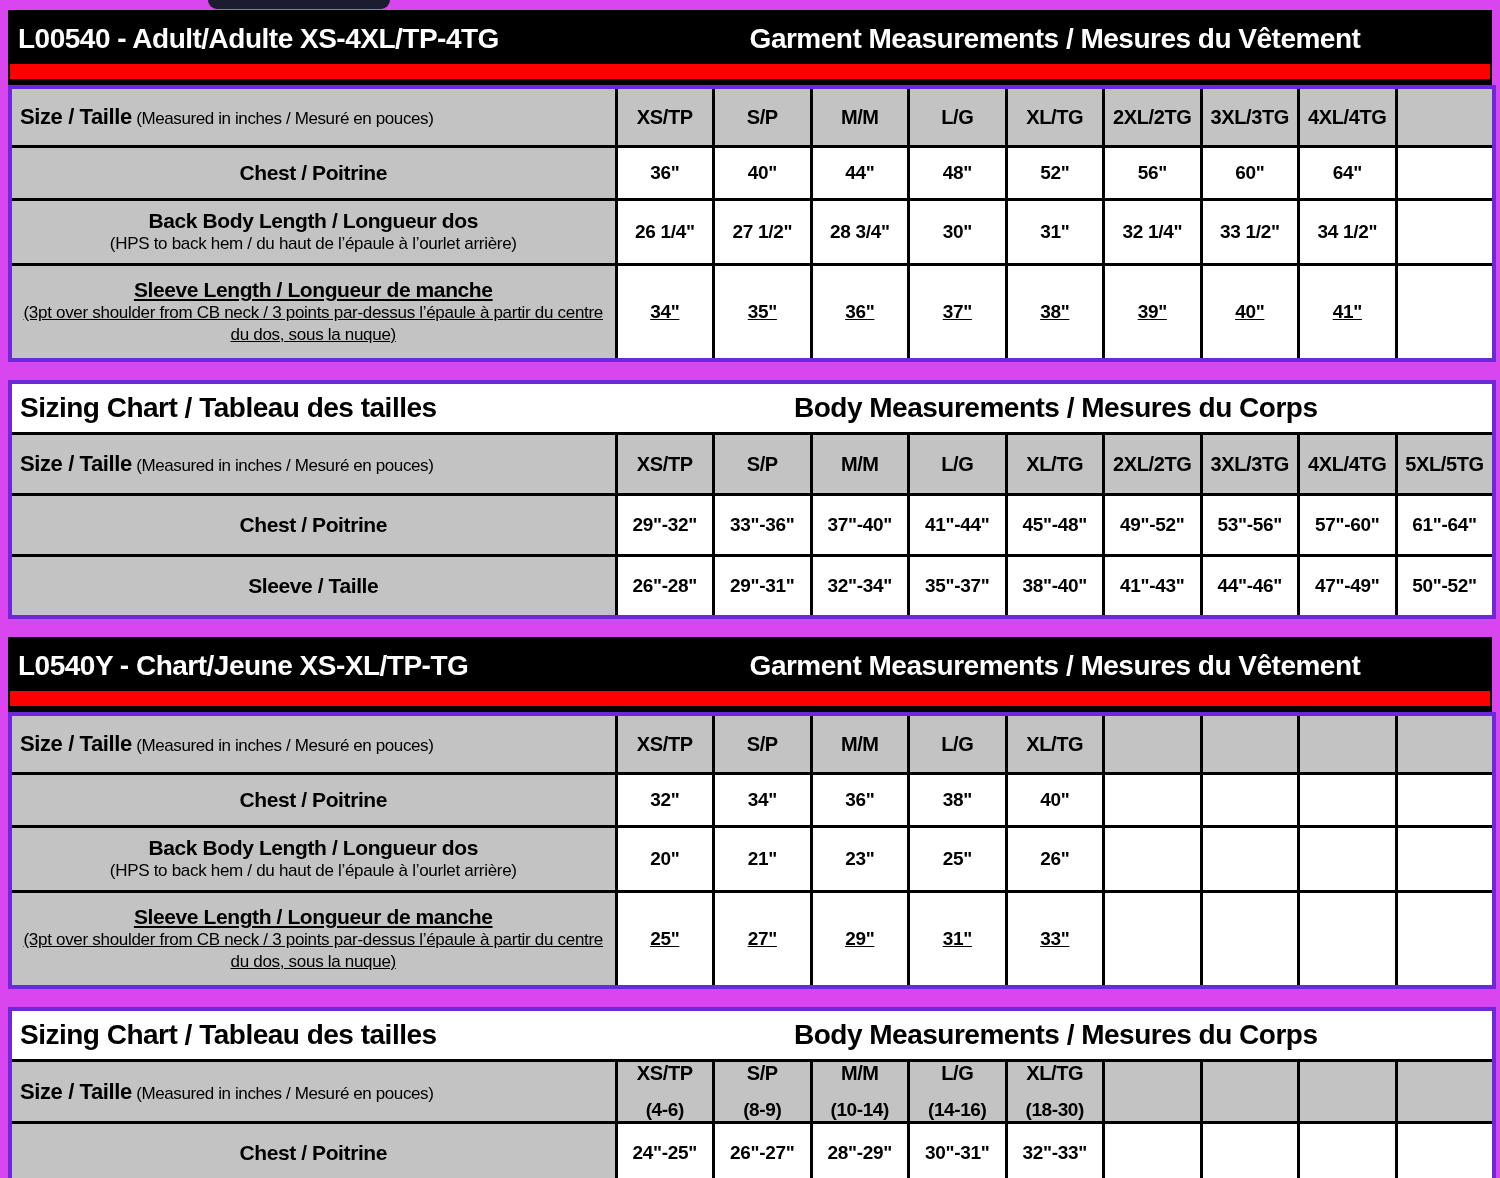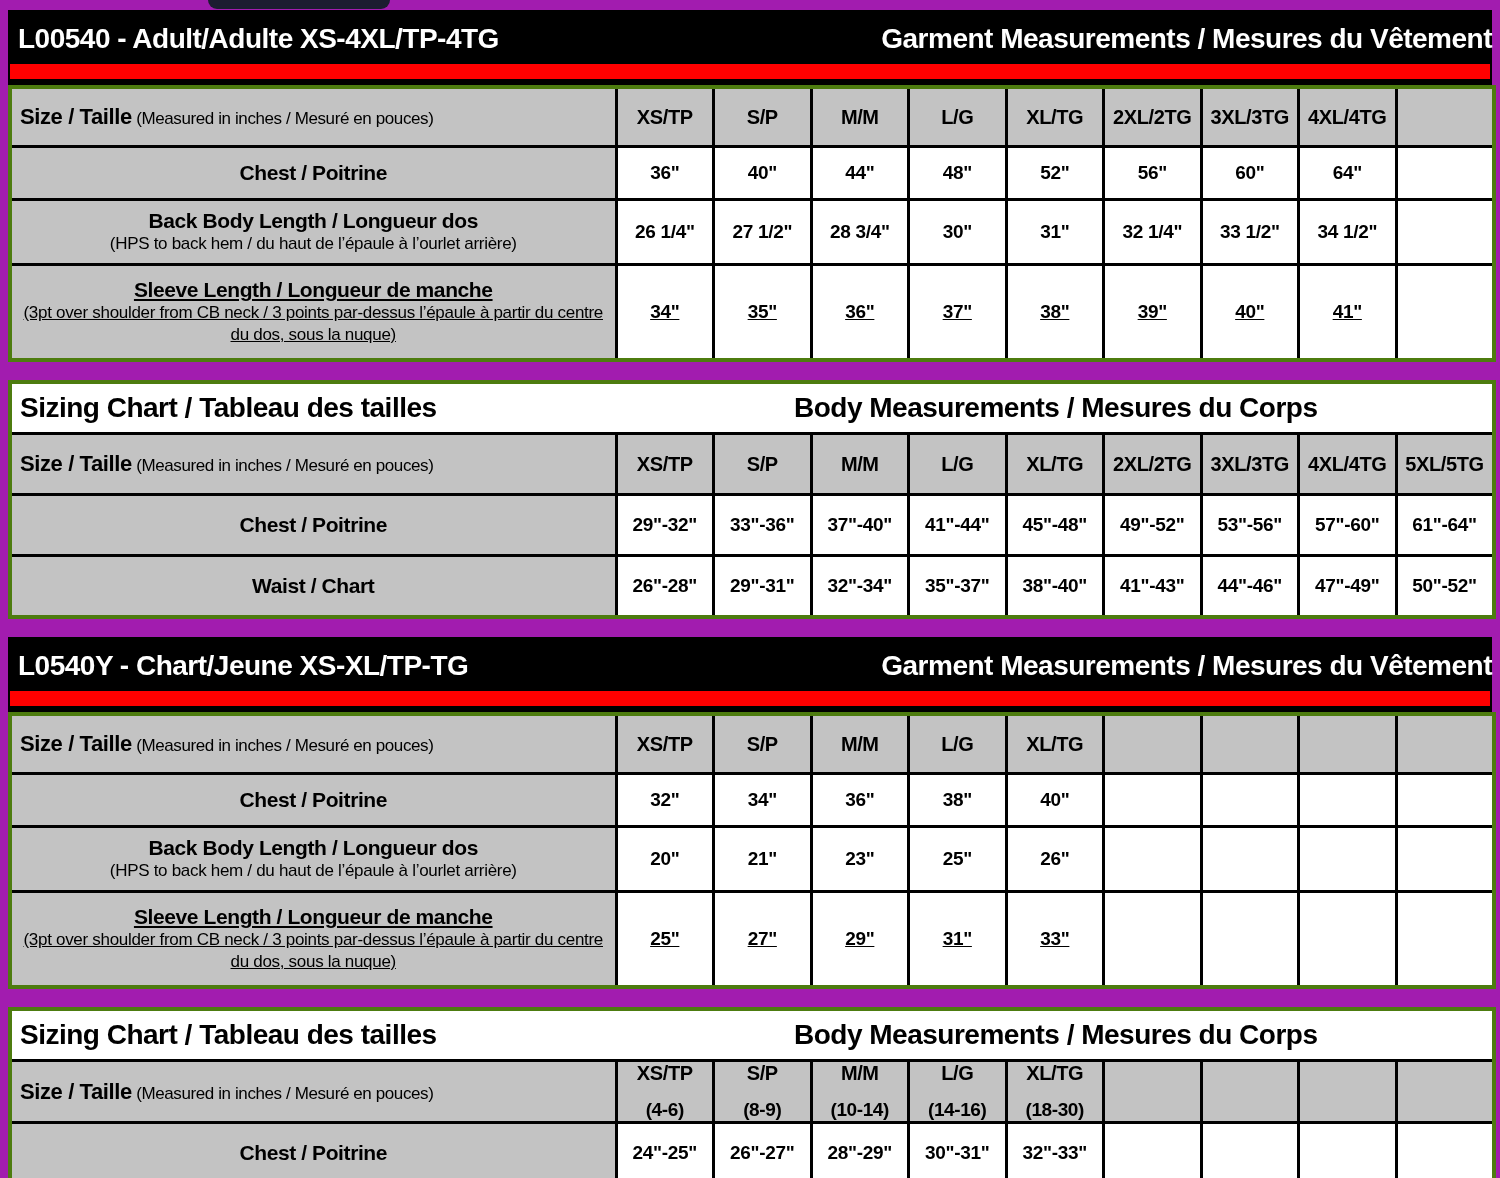--- a/index.html
+++ b/index.html
@@ -1,31 +1,31 @@
 <!DOCTYPE html>
 <html><head>
 <meta charset="utf-8">
 <style>
   html,body{margin:0;padding:0;background:#ffffff;}
   body{width:1500px;height:1178px;overflow:hidden;font-family:"Liberation Sans",sans-serif;}
-  .sheet{position:relative;width:1500px;height:1178px;background:#a21caf;}
+  .sheet{position:relative;width:1500px;height:1178px;background:#d946ef;}
   .tab-remnant{position:absolute;left:208px;top:0;width:182px;height:9px;background:#1c1c30;border-radius:0 0 9px 9px;}
   .content{position:absolute;left:8px;top:10px;width:1484px;}
   .table-block{margin-bottom:18px;}
   .table-block:last-child{margin-bottom:0;}
 
   
   .band{background:#000000;padding-top:6px;}
   .band-row{display:flex;align-items:center;min-height:46px;}
   .band-title{width:600px;padding-left:10px;color:#ffffff;font-size:28px;font-weight:bold;letter-spacing:-0.5px;white-space:nowrap;}
-  .band-sub{flex:1;text-align:right;color:#ffffff;font-size:28px;font-weight:bold;letter-spacing:-0.5px;white-space:nowrap;}
+  .band-sub{flex:1;text-align:center;color:#ffffff;font-size:28px;font-weight:bold;letter-spacing:-0.5px;white-space:nowrap;}
   .band-stripe{height:15px;margin:2px 2px 0 2px;}
   .band-pad{height:6px;}
 
-  table.size-table{border-collapse:collapse;table-layout:fixed;width:1484px;border:4px solid #4d7c0f;}
+  table.size-table{border-collapse:collapse;table-layout:fixed;width:1484px;border:4px solid #6d28d9;}
   table.size-table td{border:3px solid #000;vertical-align:middle;overflow:hidden;padding:0;}
 
   
   tr.title-row td{background:#ffffff;height:48px;}
   .title-flex{display:flex;align-items:center;}
   .title-left{width:600px;padding-left:8px;font-size:28px;font-weight:bold;letter-spacing:-0.5px;white-space:nowrap;}
   .title-right{flex:1;text-align:center;font-size:28px;font-weight:bold;letter-spacing:-0.5px;white-space:nowrap;}
 
   
   tr.hdr td{background:#c3c3c3;}
@@ -216,21 +216,21 @@
               <td class="val-cell">37"-40"</td>
               <td class="val-cell">41"-44"</td>
               <td class="val-cell">45"-48"</td>
               <td class="val-cell">49"-52"</td>
               <td class="val-cell">53"-56"</td>
               <td class="val-cell">57"-60"</td>
               <td class="val-cell">61"-64"</td>
             </tr>
             <tr class="measure-row simple">
               <td class="label-cell">
-                <div class="row-label-main">Waist / Chart</div>
+                <div class="row-label-main">Sleeve / Taille</div>
               </td>
               <td class="val-cell">26"-28"</td>
               <td class="val-cell">29"-31"</td>
               <td class="val-cell">32"-34"</td>
               <td class="val-cell">35"-37"</td>
               <td class="val-cell">38"-40"</td>
               <td class="val-cell">41"-43"</td>
               <td class="val-cell">44"-46"</td>
               <td class="val-cell">47"-49"</td>
               <td class="val-cell">50"-52"</td>

